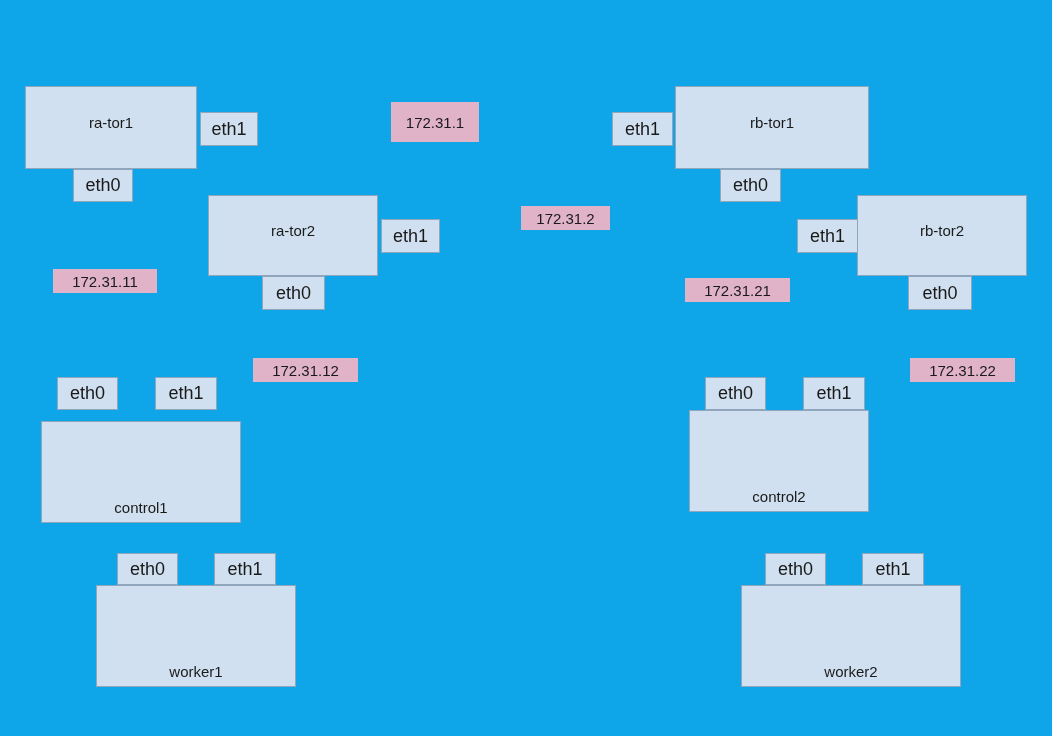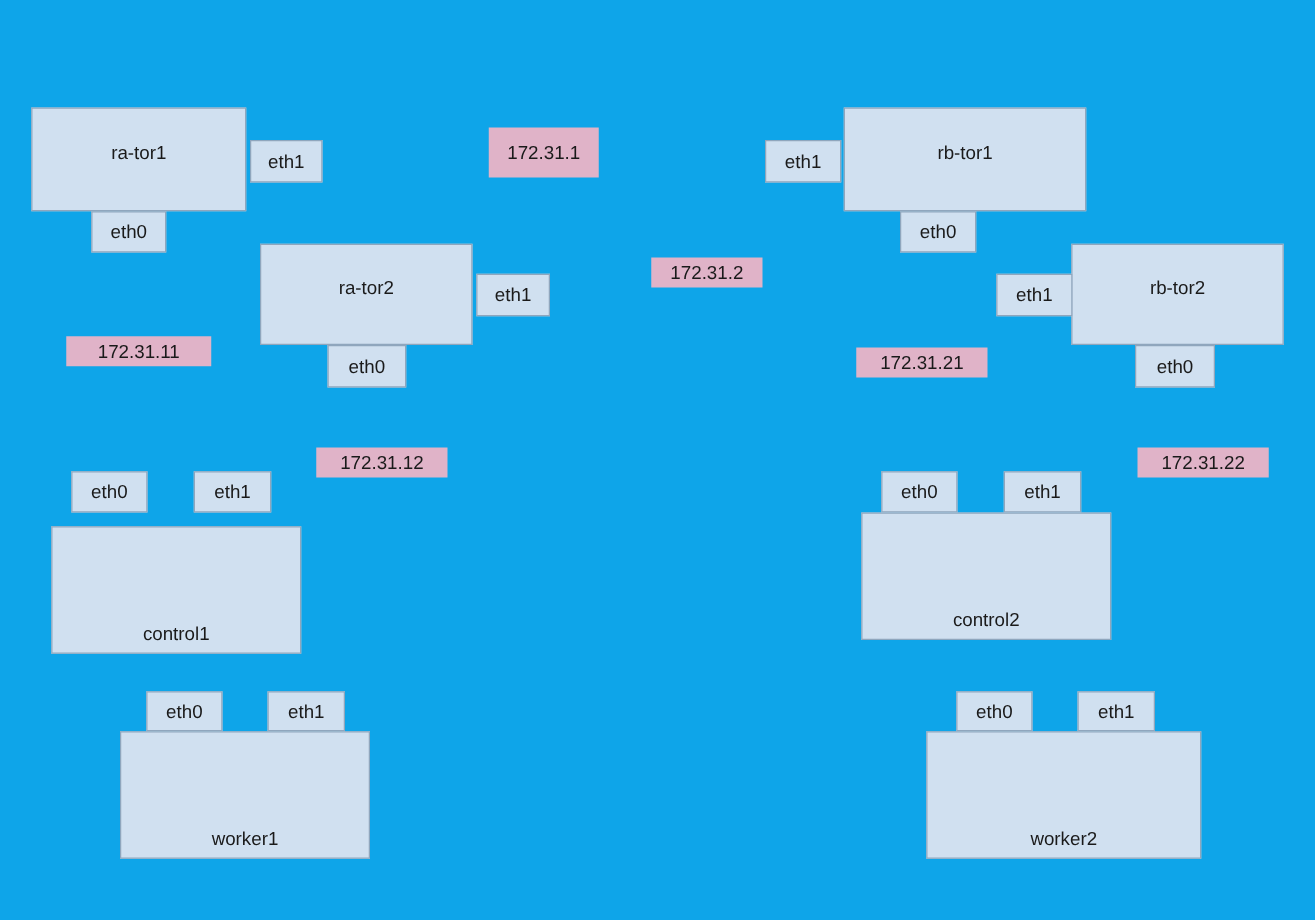--- a/index.html
+++ b/index.html
@@ -35,21 +35,21 @@
     text-align: center;
     color: #1a1a1a;
     font-size: 15px;
   }
   .port {
     position: absolute;
     box-sizing: border-box;
     background: #d0e0f0;
     border: 1px solid #8fa6bd;
     color: #1a1a1a;
-    font-size: 15px;
+    font-size: 18px;
     display: flex;
     align-items: center;
     justify-content: center;
     white-space: nowrap;
   }
   .ip-label {
     position: absolute;
     box-sizing: border-box;
     background: #e0b3c8;
     color: #1a1a1a;
@@ -72,21 +72,21 @@
     </div>
     <div class="node" style="left: 675px; top: 86px; width: 194px; height: 83px;">
       <span class="node-label" style="top: 28px;">rb-tor1</span>
     </div>
     <div class="node" style="left: 857px; top: 195px; width: 170px; height: 81px;">
       <span class="node-label" style="top: 27px;">rb-tor2</span>
     </div>
     <div class="node" style="left: 41px; top: 410px; width: 200px; height: 102px; margin-top: 11px;">
       <span class="node-label" style="top: 78px;">control1</span>
     </div>
-    <div class="node" style="left: 689px; top: 410px; width: 200px; height: 102px; padding-left: 41px;">
+    <div class="node" style="left: 689px; top: 410px; width: 180px; height: 102px; padding-left: 41px;">
       <span class="node-label" style="top: 78px;">control2</span>
     </div>
     <div class="node" style="left: 96px; top: 585px; width: 200px; height: 102px;">
       <span class="node-label" style="top: 78px;">worker1</span>
     </div>
     <div class="node" style="left: 741px; top: 585px; width: 220px; height: 102px;">
       <span class="node-label" style="top: 78px;">worker2</span>
     </div>
     <div class="port" style="left: 200px; top: 112px; width: 58px; height: 34px;">
       <span>eth1</span>
@@ -135,21 +135,21 @@
     </div>
     <div class="port" style="left: 862px; top: 553px; width: 62px; height: 32px;">
       <span>eth1</span>
     </div>
     <div class="ip-label" style="left: 391px; top: 102px; width: 88px; height: 40px;">
       <span>172.31.1</span>
     </div>
     <div class="ip-label" style="left: 521px; top: 206px; width: 89px; height: 24px;">
       <span>172.31.2</span>
     </div>
-    <div class="ip-label" style="left: 53px; top: 269px; width: 116px; height: 24px;">
+    <div class="ip-label" style="left: 53px; top: 269px; width: 104px; height: 24px;">
       <span>172.31.11</span>
     </div>
     <div class="ip-label" style="left: 685px; top: 278px; width: 105px; height: 24px;">
       <span>172.31.21</span>
     </div>
     <div class="ip-label" style="left: 253px; top: 358px; width: 105px; height: 24px;">
       <span>172.31.12</span>
     </div>
     <div class="ip-label" style="left: 910px; top: 358px; width: 105px; height: 24px;">
       <span>172.31.22</span>

